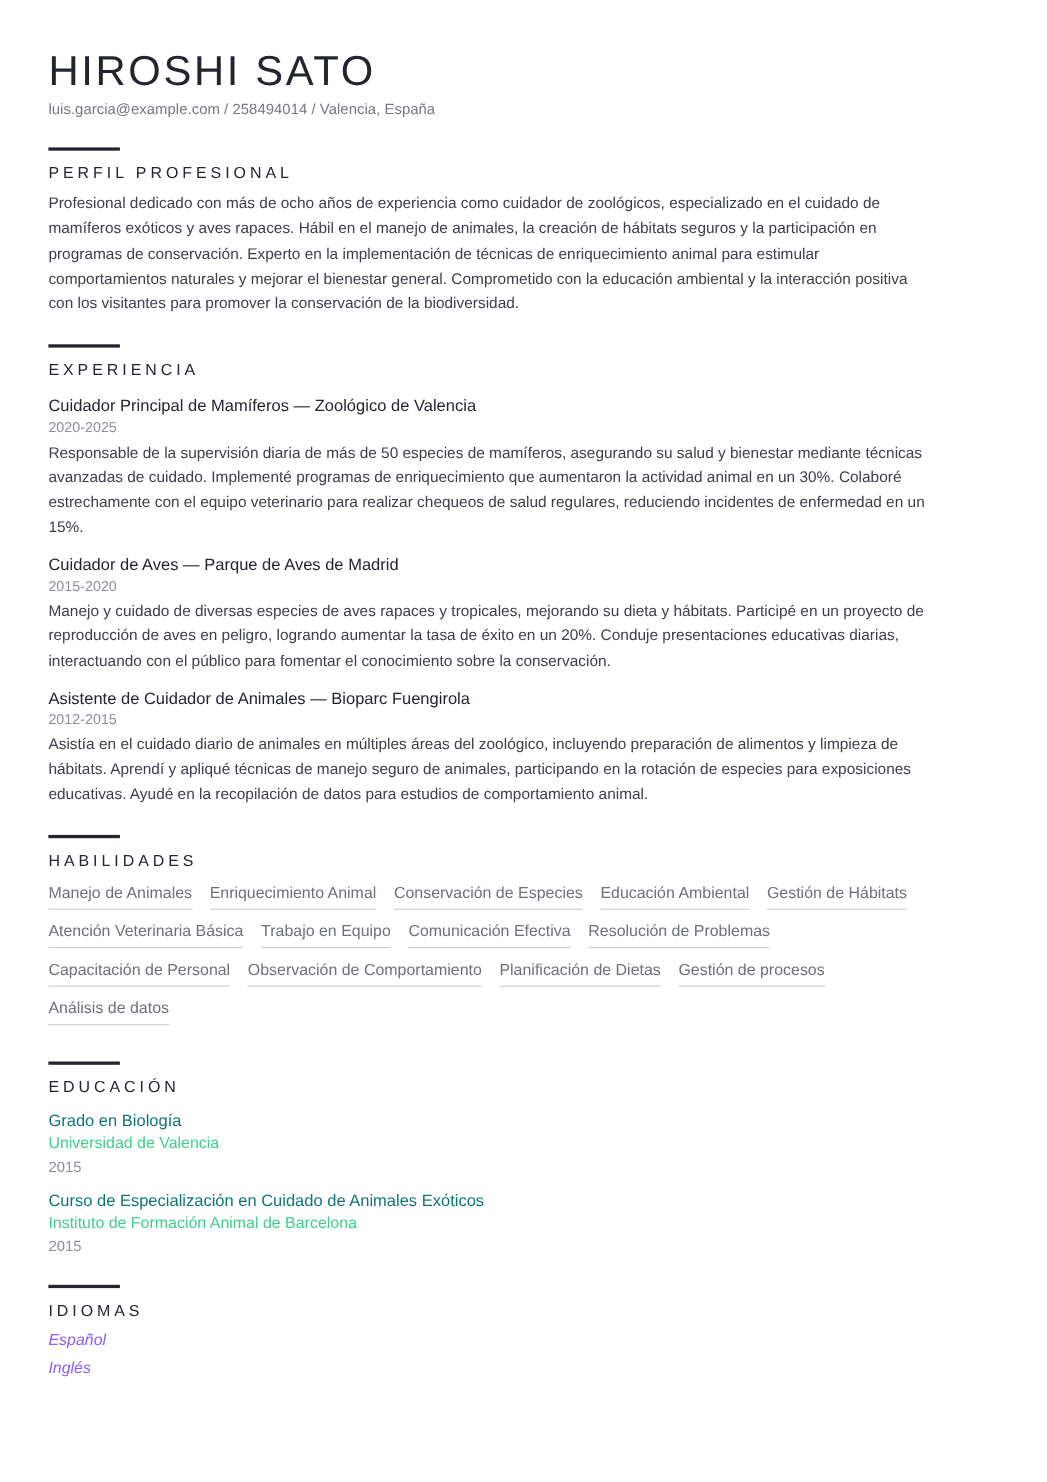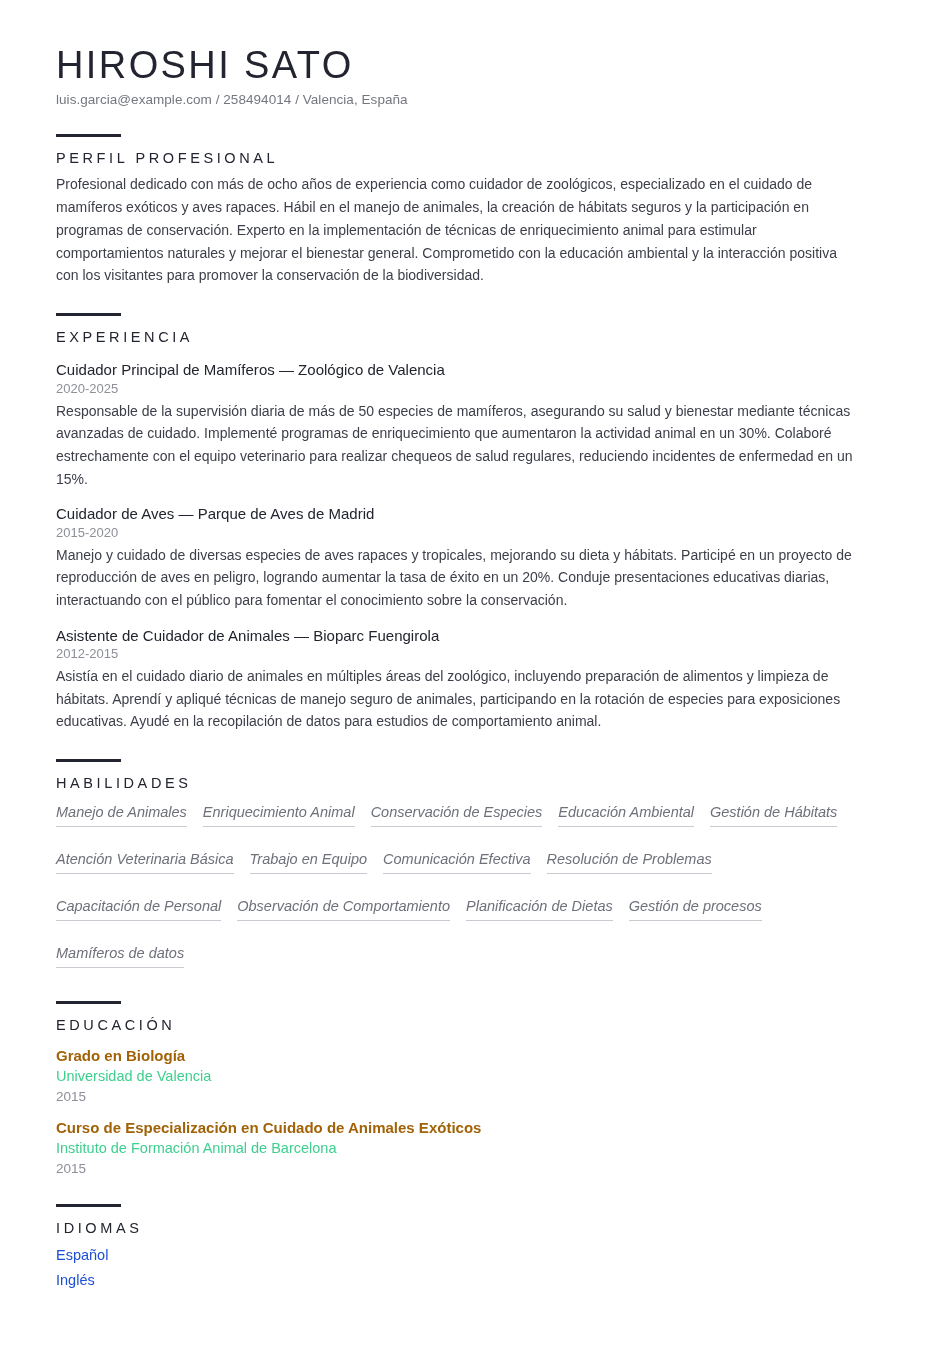--- a/index.html
+++ b/index.html
@@ -13,21 +13,20 @@
     height: 1347px;
     font-family: "Liberation Sans", sans-serif;
     color: #2b2d3a;
     -webkit-font-smoothing: antialiased;
   }
   .page {
     width: 890px;
     min-height: 1347px;
     padding: 44px 44px 40px 44px;
     background: #ffffff;
-    margin-left: 12px;
   }
 
   
   .name {
     font-size: 38px;
     font-weight: 400;
     letter-spacing: 2.4px;
     color: #22242f;
     line-height: 1.12;
     margin: 0 0 4px 0;
@@ -90,64 +89,64 @@
     font-size: 13px;
     color: #8d8f99;
     margin: 0 0 2px 0;
     line-height: 1.3;
   }
 
   
   .skills {
     display: flex;
     flex-wrap: wrap;
-    gap: 12px 16px;
+    gap: 0 16px;
     margin-top: 2px;
     max-width: 866px;
-    font-style: italic;
   }
   .skill {
     font-size: 14.5px;
     color: #6e707a;
     line-height: 1.45;
     padding: 3px 0 3px 0;
     border-bottom: 1px solid #c9cbd2;
     margin-bottom: 7px;
     white-space: nowrap;
   }
 
   
   .edu { margin-top: 12px; }
   .edu:first-of-type { margin-top: 6px; }
   .edu-degree {
     font-size: 15px;
-    font-weight: 700;
-    color: #a16207;
+    font-weight: 400;
+    color: #0f766e;
     margin: 0 0 1px 0;
     line-height: 1.35;
   }
   .edu-school {
     font-size: 14.5px;
     color: #3ecf8e;
     margin: 0 0 1px 0;
     line-height: 1.35;
   }
   .edu-year {
     font-size: 13.5px;
     color: #8d8f99;
     margin: 0;
     line-height: 1.35;
   }
 
   
   .lang {
     font-size: 14.5px;
-    color: #1d4ed8;
+    color: #8b5cf6;
     line-height: 1.68;
     margin: 0;
+    font-style: italic;
   }
   .lang-list { margin-top: 1px; }
 </style>
 </head>
 <body>
 
 <div class="page">
 
   <header>
     <h1 class="name">HIROSHI SATO</h1>
@@ -193,21 +192,21 @@
       <span class="skill">Educación Ambiental</span>
       <span class="skill">Gestión de Hábitats</span>
       <span class="skill">Atención Veterinaria Básica</span>
       <span class="skill">Trabajo en Equipo</span>
       <span class="skill">Comunicación Efectiva</span>
       <span class="skill">Resolución de Problemas</span>
       <span class="skill">Capacitación de Personal</span>
       <span class="skill">Observación de Comportamiento</span>
       <span class="skill">Planificación de Dietas</span>
       <span class="skill">Gestión de procesos</span>
-      <span class="skill">Mamíferos de datos</span>
+      <span class="skill">Análisis de datos</span>
     </div>
   </section>
 
   <section class="section">
     <div class="rule"></div>
     <h2 class="section-title">EDUCACIÓN</h2>
 
     <div class="edu">
       <div class="edu-degree">Grado en Biología</div>
       <div class="edu-school">Universidad de Valencia</div>

